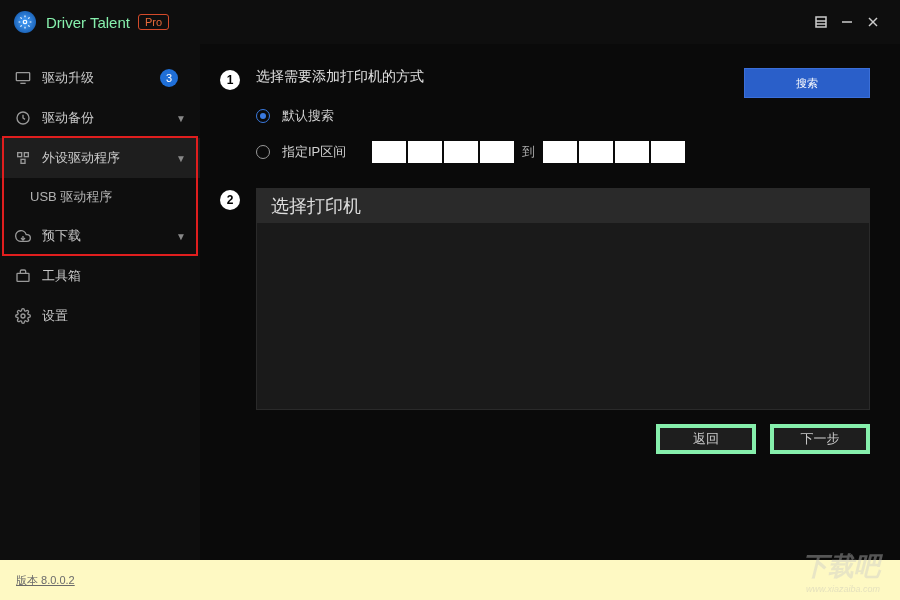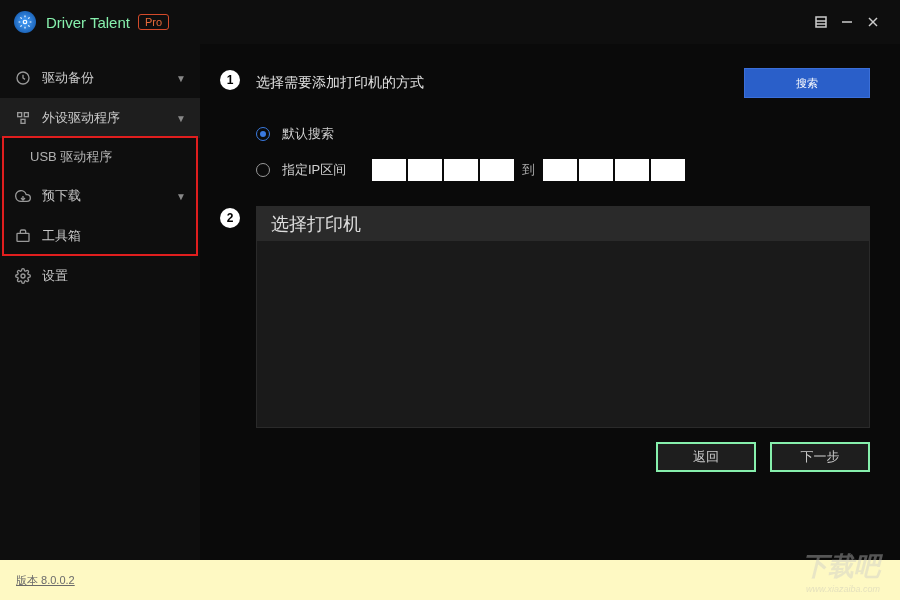--- a/index.html
+++ b/index.html
@@ -93,21 +93,21 @@
 .step-num {
   width: 20px; height: 20px; border-radius: 50%;
   background: #fff; color: #000;
   font-size: 12px; font-weight: bold;
   display: flex; align-items: center; justify-content: center;
   margin-right: 16px;
   margin-top: 2px;
   flex-shrink: 0;
 }
 .step-body { flex: 1; }
-.step-head { display: flex; align-items: center; margin-bottom: 18px; }
+.step-head { display: flex; align-items: flex-start; }
 .step-title { font-size: 14px; color: #e0e0e0; flex: 1; }
 .search-btn {
   width: 126px; height: 30px;
   background: #2a5fc9;
   border: 1px solid #3b6fd9;
   color: #fff;
   font-size: 11px;
   display: flex; align-items: center; justify-content: center;
   cursor: pointer;
 }
@@ -151,21 +151,21 @@
   color: #ddd;
 }
 .printer-body { height: 186px; }
 .bottom-btns {
   display: flex; justify-content: flex-end; gap: 14px;
   margin-top: 14px;
 }
 .ghost-btn {
   width: 100px; height: 30px;
   background: #1e1e1e;
-  border: 2px solid #86efac;
+  border: 4px solid #86efac;
   color: #ccc;
   font-size: 13px;
   display: flex; align-items: center; justify-content: center;
   cursor: pointer;
 }
 .footer {
   height: 40px;
   display: flex; align-items: center;
   padding: 0 16px;
   font-size: 11px;
@@ -219,20 +219,30 @@
         <line x1="11" y1="3" x2="3" y2="11"></line>
       </svg>
   </div>
 </div>
 
 <div class="content">
   <div class="sidebar">
     <div class="nav-item">
       <span class="nav-icon">
         <svg viewBox="0 0 24 24" fill="none" stroke="currentColor" stroke-width="2">
+            <rect x="2" y="4" width="20" height="12" rx="1"></rect>
+            <line x1="8" y1="20" x2="16" y2="20"></line>
+          </svg>
+      </span>
+      <span class="nav-label">驱动升级</span>
+      <span class="nav-badge">3</span>
+    </div>
+    <div class="nav-item">
+      <span class="nav-icon">
+        <svg viewBox="0 0 24 24" fill="none" stroke="currentColor" stroke-width="2">
             <circle cx="12" cy="12" r="9"></circle>
             <polyline points="12 7 12 12 15 14"></polyline>
           </svg>
       </span>
       <span class="nav-label">驱动备份</span>
       <span class="nav-arrow">▼</span>
     </div>
     <div class="nav-item active">
       <span class="nav-icon">
         <svg viewBox="0 0 24 24" fill="none" stroke="currentColor" stroke-width="2">

